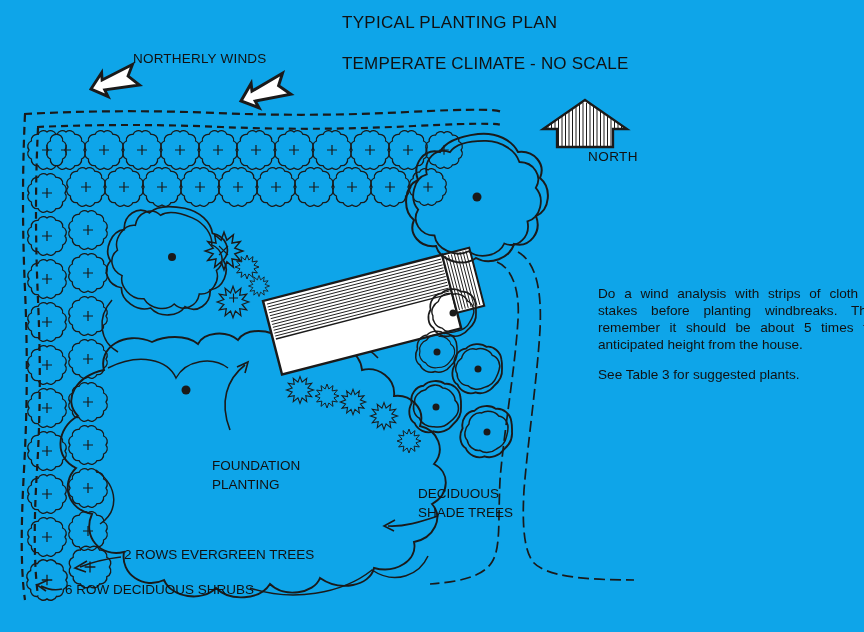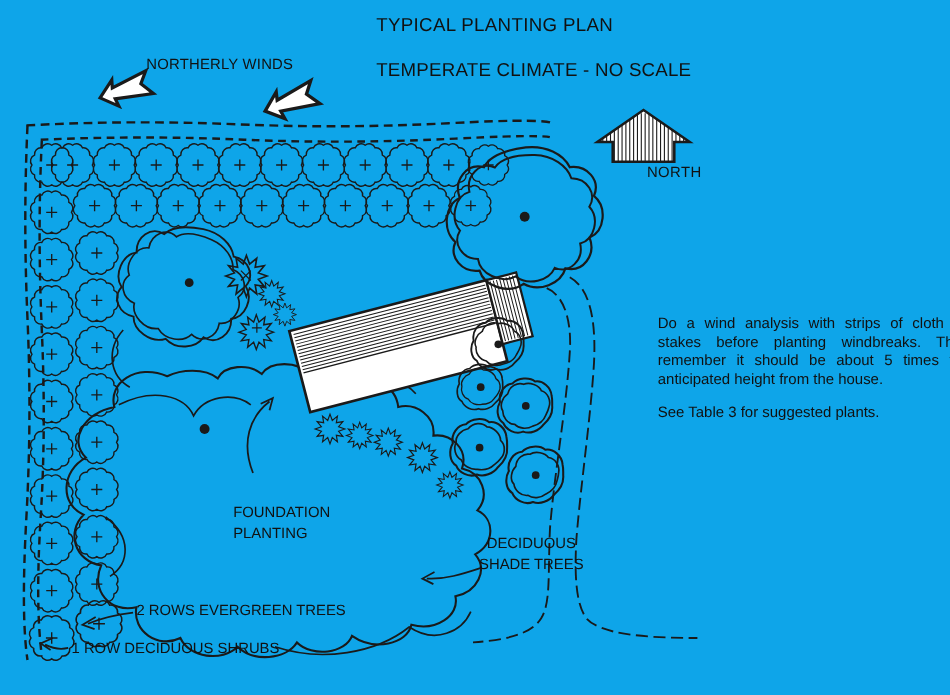--- a/index.html
+++ b/index.html
@@ -7,21 +7,21 @@
         font-family:"Liberation Sans", sans-serif;color:#111;}
   .abs{position:absolute;}
   .title{left:342px;top:13px;font-size:17px;letter-spacing:.3px;}
   .subtitle1{left:342px;top:54px;font-size:17px;letter-spacing:.2px;}
   .subtitle2{left:342px;top:77px;font-size:17px;letter-spacing:.2px;}
   .winds-label{left:133px;top:51px;font-size:13.5px;letter-spacing:.2px;}
   .north-label{left:577px;top:149px;width:72px;text-align:center;font-size:13.5px;letter-spacing:.4px;}
   .notes{left:598px;top:285px;width:284px;font-size:13.6px;line-height:17px;text-align:justify;}
   .notes p{margin:0 0 13px 0;}
   .lbl-foundation{left:212px;top:456px;width:158px;text-align:left;font-size:13.5px;line-height:19px;}
-  .lbl-deciduous{left:418px;top:484px;width:130px;text-align:center;font-size:13.5px;line-height:19px;}
+  .lbl-deciduous{left:418px;top:484px;width:130px;text-align:left;font-size:13.5px;line-height:19px;}
   .lbl-evergreen{left:124px;top:547px;font-size:13.5px;}
   .lbl-shrubs{left:65px;top:582px;font-size:13.5px;}
   svg{position:absolute;left:0;top:0;}
   .ln{fill:none;stroke:#1a1a1a;}
   .fillw{fill:#fff;stroke:#1a1a1a;}
 </style>
 </head>
 <body>
 
 <div class="page">
@@ -193,15 +193,15 @@
   <div class="abs north-label">NORTH</div>
 
   <div class="abs notes">
     <p>Do a wind analysis with strips of cloth on stakes before planting windbreaks. Then remember it should be about 5 times the anticipated height from the house.</p>
     <p>See Table 3 for suggested plants.</p>
   </div>
 
   <div class="abs lbl-foundation">FOUNDATION PLANTING</div>
   <div class="abs lbl-deciduous">DECIDUOUS SHADE TREES</div>
   <div class="abs lbl-evergreen">2 ROWS EVERGREEN TREES</div>
-  <div class="abs lbl-shrubs">1 ROW DECIDUOUS SHRUBS</div>
+  <div class="abs lbl-shrubs">6 ROW DECIDUOUS SHRUBS</div>
 
 </div>
 
 </body></html>

